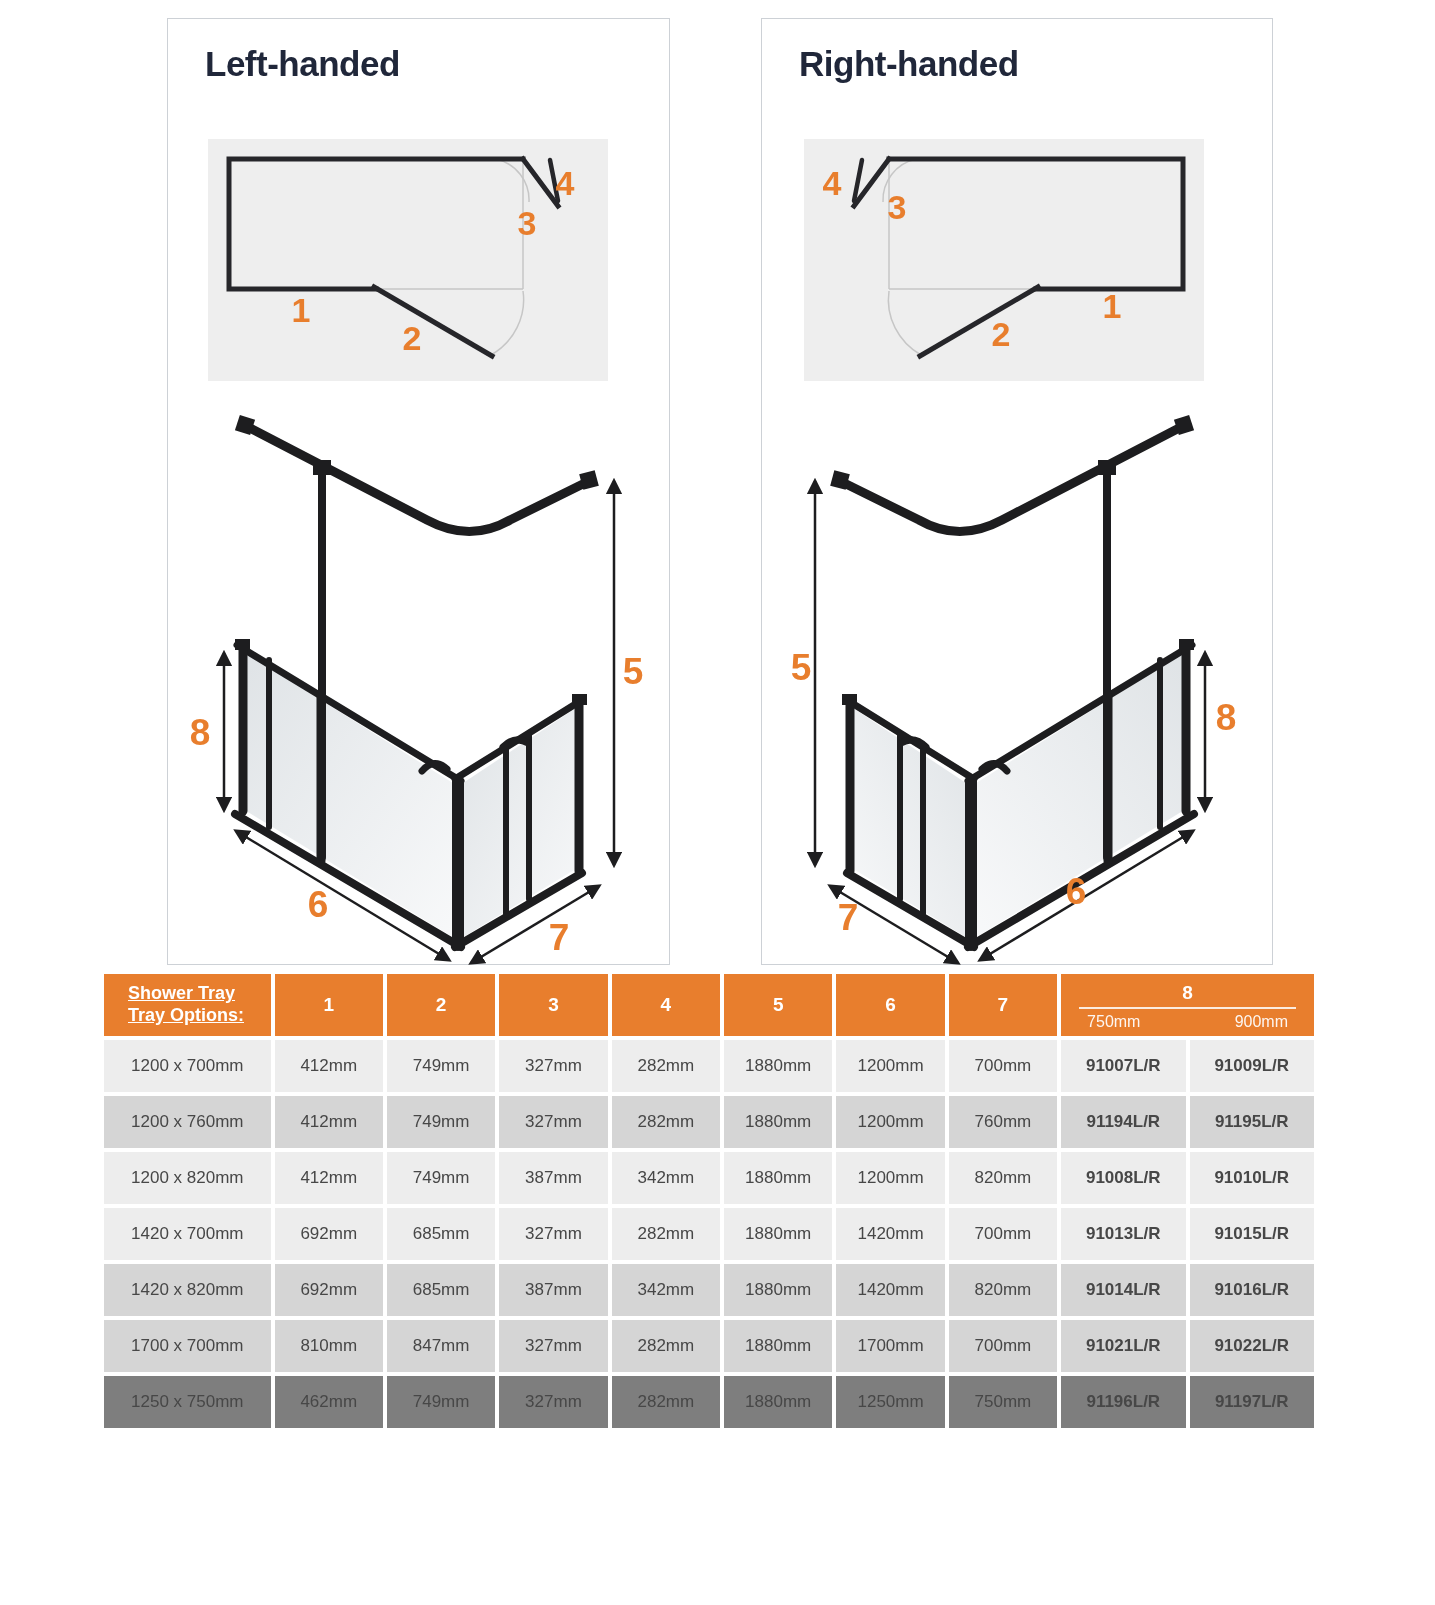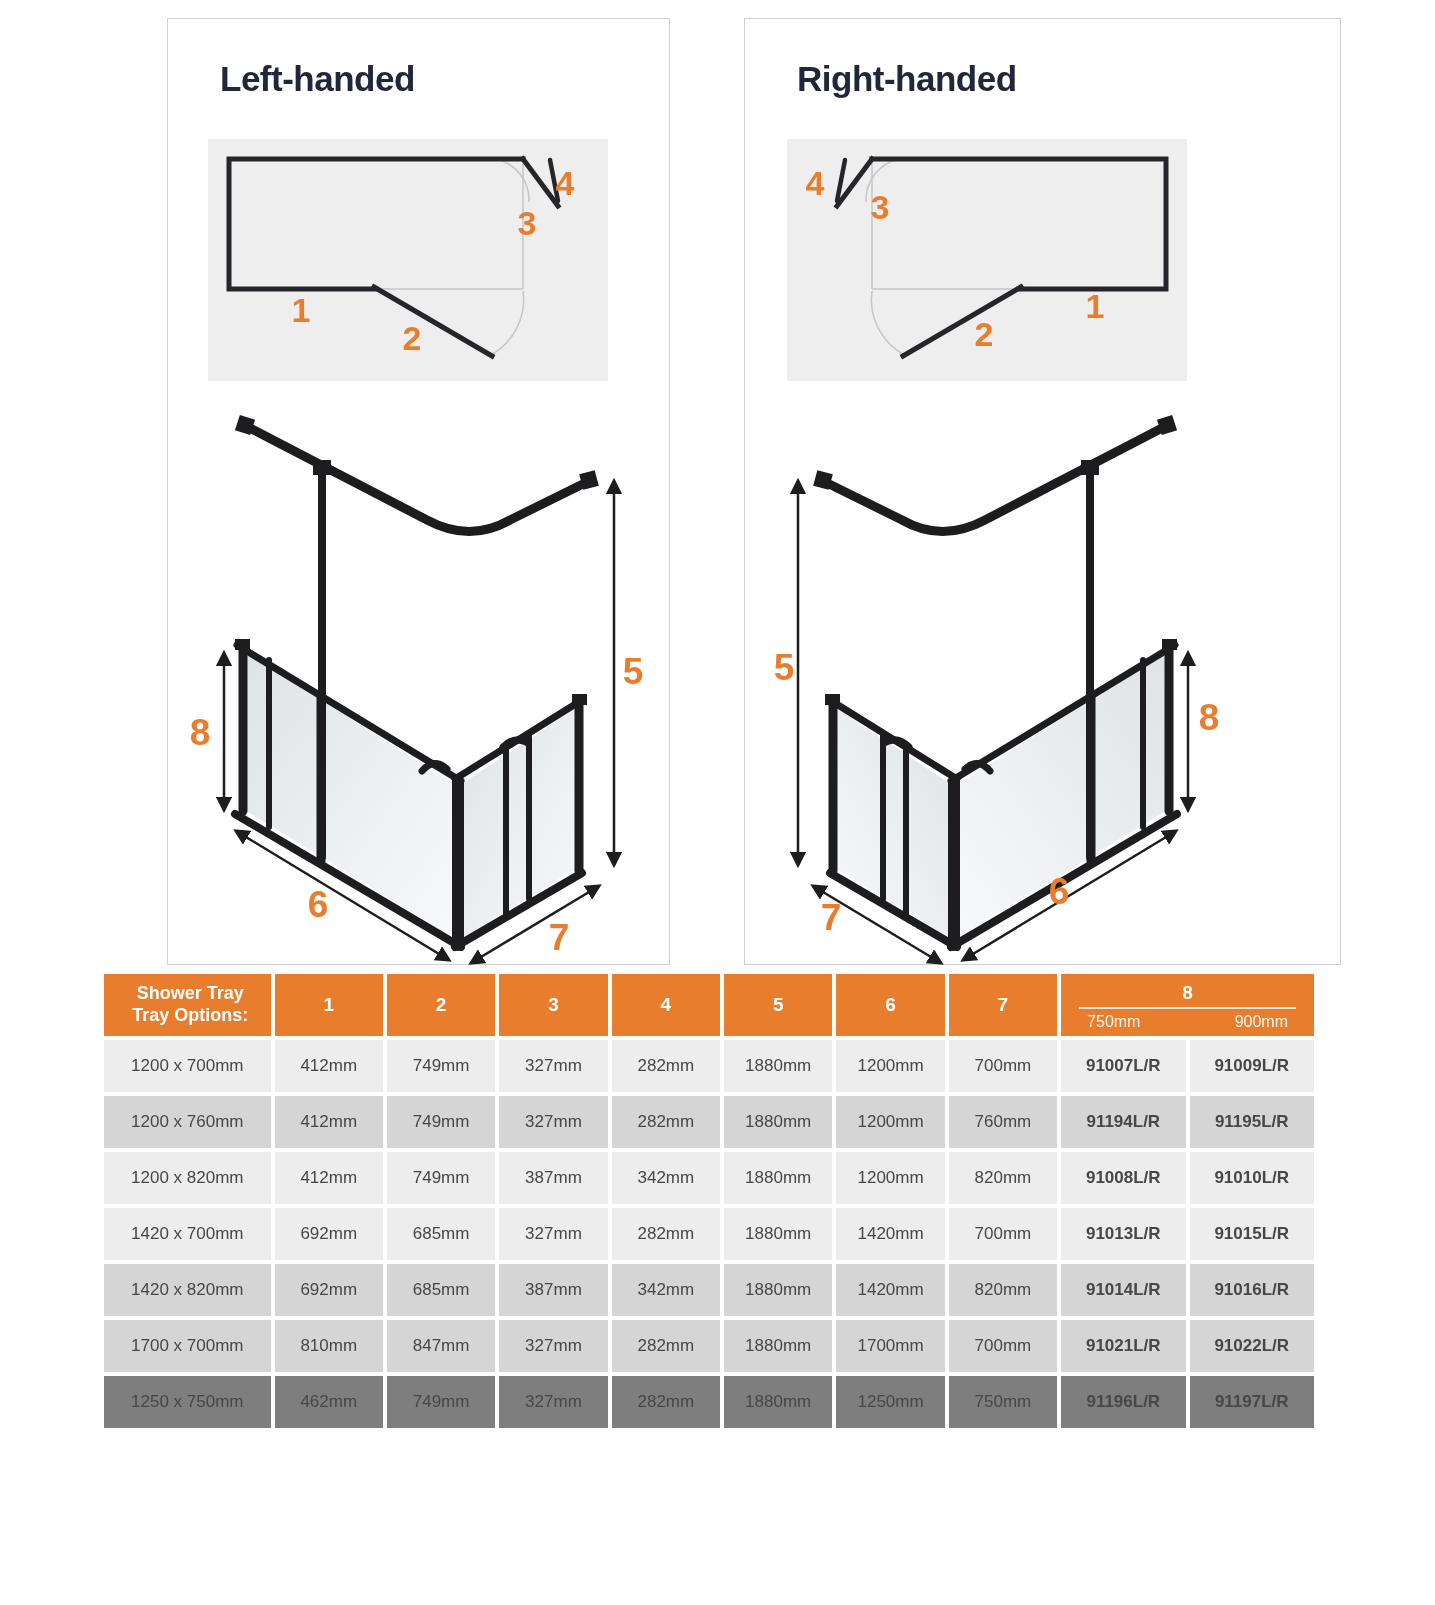--- a/index.html
+++ b/index.html
@@ -2,40 +2,40 @@
 <html><head>
 <meta charset="utf-8">
 <style>
   html,body{margin:0;padding:0;}
   body{
     width:1435px;height:1605px;position:relative;background:#ffffff;
     font-family:"Liberation Sans",sans-serif;overflow:hidden;
   }
   .panel{position:absolute;top:18px;height:947px;background:#ffffff;border:1px solid #cdd1d6;box-sizing:border-box;}
   #panel-left{left:167px;width:503px;}
-  #panel-right{left:744px;width:597px;}
-  .panel-title{position:absolute;top:24px;left:36px;margin:16px;font-size:35px;font-weight:700;color:#20273a;letter-spacing:-0.5px;}
+  #panel-right{left:761px;width:512px;}
+  .panel-title{position:absolute;top:24px;left:36px;margin:1px;font-size:35px;font-weight:700;color:#20273a;letter-spacing:-0.5px;}
   .plan-svg{position:absolute;top:120px;background:#eeeeee;}
   #plan-left{left:40px;}
   #plan-right{left:42px;}
   .iso-svg{position:absolute;top:380px;}
   #iso-left{left:13px;}
   #iso-right{left:16px;}
   text.plan-num{font-family:"Liberation Sans",sans-serif;font-weight:700;font-size:34px;fill:#E87E2D;}
   text.iso-num{font-family:"Liberation Sans",sans-serif;font-weight:700;font-size:37px;fill:#E87E2D;}
 
   #spec-table{
     position:absolute;left:100px;top:970px;width:1218px;
     border-collapse:separate;border-spacing:4px;table-layout:fixed;
   }
   #spec-table th{
     background:#E87E2D;color:#ffffff;font-weight:700;font-size:19px;
     vertical-align:middle;height:62px;padding:0;
   }
-  #spec-table th.h-label{text-align:center;padding-left:6px;font-size:18px;line-height:1.2;}
+  #spec-table th.h-label{text-align:left;padding-left:24px;font-size:18px;line-height:1.2;text-decoration:underline;}
   #spec-table td{
     height:52px;text-align:center;font-size:17px;color:#474747;padding:0;
     vertical-align:middle;
   }
   tr.light td{background:#ededed;}
   tr.mid td{background:#d5d5d5;}
   tr.dark td{background:#7e7e7e;color:#f2f2f2;}
   td.c-code{font-weight:700;color:#141414;}
   tr.dark td.c-code{color:#ffffff;}
   .col8-wrap{display:flex;flex-direction:column;justify-content:center;padding:4px 10px 2px;}

